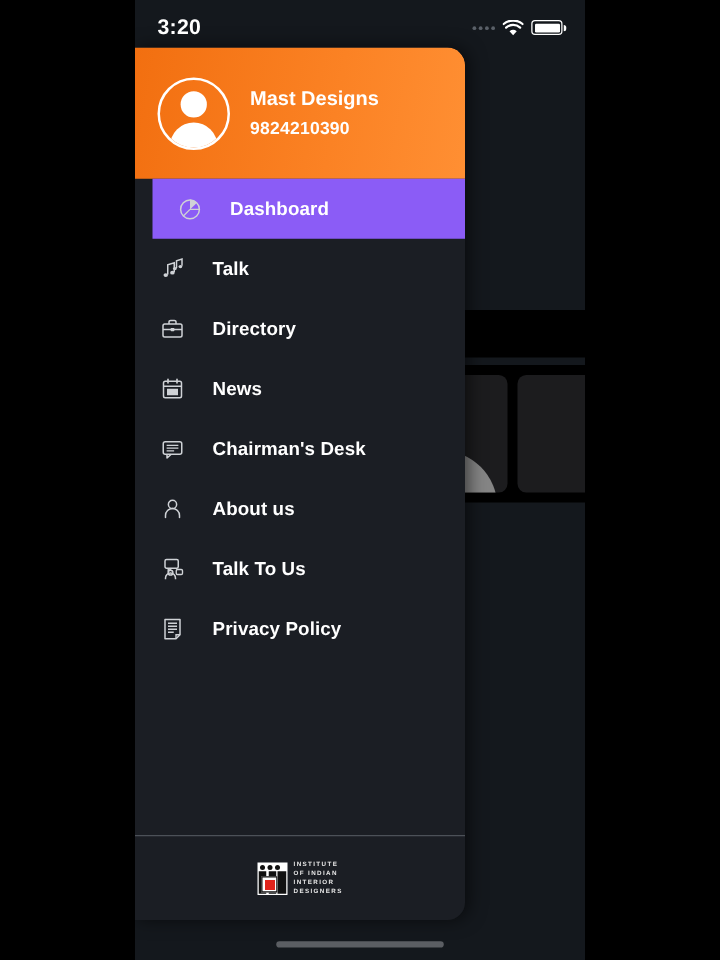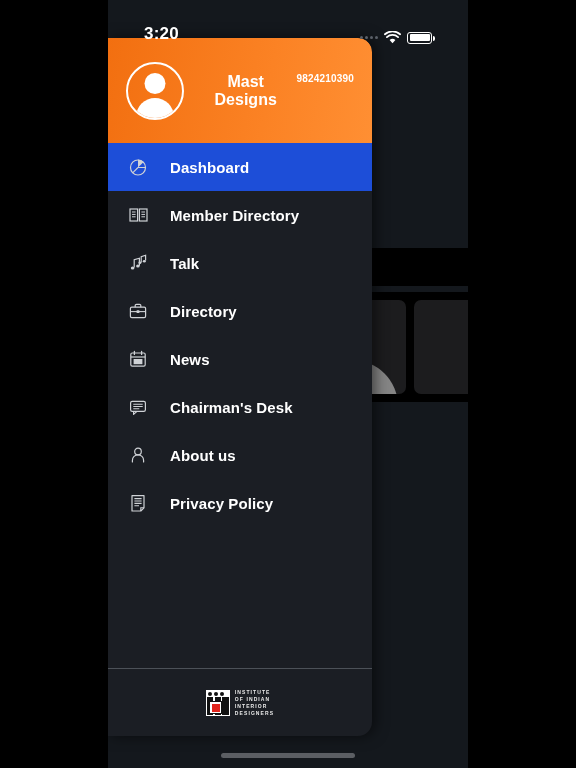--- a/index.html
+++ b/index.html
@@ -12,22 +12,22 @@
     position:relative; width:576px; height:768px; background:#000;
   }
   
   #phone {
     position:absolute; left:108px; top:0; width:360px; height:768px;
     background:#14181d; overflow:hidden;
   }
   
   #statusbar {
     position:absolute; left:0; top:0; width:360px; height:44px;
-    display:flex; align-items:flex-end; justify-content:space-between;
-    padding:0 36px; color:#fff; z-index:40;
+    display:flex; align-items:center; justify-content:space-between;
+    padding:0 18px; color:#fff; z-index:40;
   }
   #clock { font-size:17px; font-weight:bold; letter-spacing:0.2px; }
   .status-right { display:flex; align-items:center; gap:6px; }
   .sig-dots { display:flex; gap:2px; align-items:flex-end; }
   .sig-dots i { display:block; width:3px; height:3px; background:#5a6068; border-radius:50%; }
   .wifi svg { display:block; }
   .batt {
     width:25px; height:12px; border:1.5px solid #fff; border-radius:3px;
     position:relative; padding:1.5px;
   }
@@ -77,31 +77,31 @@
   }
   #avatar .a-head {
     position:absolute; left:50%; top:9px; transform:translateX(-50%);
     width:21px; height:21px; background:#fff; border-radius:50%;
   }
   #avatar .a-body {
     position:absolute; left:50%; top:34px; transform:translateX(-50%);
     width:38px; height:28px; background:#fff;
     border-radius:19px 19px 0 0;
   }
-  .p-text { display:flex; gap:5px;text-align:center; }
+  .p-text { display:flex; flex-direction:column; gap:5px; }
   #p-name { color:#fff; font-size:16px; font-weight:bold; }
-  #p-phone { color:#fff; font-size:10px; font-weight:bold; letter-spacing:.2px; }
+  #p-phone { color:#fff; font-size:14px; font-weight:bold; letter-spacing:.2px; }
 
   
   #menu { flex:1 1 auto; padding-top:0; }
   .menu-item {
     height:48px; display:flex; align-items:center; gap:0;
     padding-left:20px; cursor:pointer;
   }
-  .menu-item.active { background:#1d4ed8; }
+  .menu-item.active { background:#8b5cf6;margin-left:14px; }
   .mi-icon {
     width:42px; flex:0 0 42px; display:flex; align-items:center; justify-content:flex-start;
     color:#cfd2d6;
   }
   .mi-icon svg { display:block; }
   .mi-label { color:#fff; font-size:15px; font-weight:bold; letter-spacing:.1px; }
 
   
   #drawer-footer {
     flex:0 0 68px; border-top:1px solid #4c5158;
@@ -198,31 +198,20 @@
             <svg width="20" height="20" viewBox="0 0 20 20">
               <circle cx="10" cy="10.5" r="7.5" stroke="#cfd2d6" stroke-width="1.2" fill="none"></circle>
               <path d="M10 10.5 L10 2.6 A7.9 7.9 0 0 1 15.6 5.1 Z" fill="#cfd2d6"></path>
               <path d="M10 10.5 L17.5 10.5" stroke="#cfd2d6" stroke-width="1.1"></path>
               <path d="M10 10.5 L4.7 15.8" stroke="#cfd2d6" stroke-width="1.1"></path>
             </svg>
           </span>
           <span class="mi-label">Dashboard</span>
         </div>
 
-        <div class="menu-item">
-          <span class="mi-icon">
-            <svg width="21" height="20" viewBox="0 0 21 20">
-              <rect x="2" y="4" width="7.6" height="12" stroke="#cfd2d6" stroke-width="1.2" fill="none"></rect>
-              <rect x="11.4" y="4" width="7.6" height="12" stroke="#cfd2d6" stroke-width="1.2" fill="none"></rect>
-              <path d="M4 7h3.6M4 9.4h3.6M4 11.8h3.6" stroke="#cfd2d6" stroke-width="1"></path>
-              <path d="M13.4 7H17M13.4 9.4H17M13.4 11.8H17" stroke="#cfd2d6" stroke-width="1"></path>
-            </svg>
-          </span>
-          <span class="mi-label">Member Directory</span>
-        </div>
 
         <div class="menu-item">
           <span class="mi-icon">
             <svg width="20" height="20" viewBox="0 0 20 20">
               <g stroke="#cfd2d6" stroke-width="1.2" fill="none">
                 <path d="M6.2 14.6V6.8l5.2-1.6v7.6"></path>
                 <ellipse cx="4.6" cy="15" rx="1.8" ry="1.5" fill="#cfd2d6" stroke="none"></ellipse>
                 <ellipse cx="9.9" cy="13.1" rx="1.8" ry="1.5" fill="#cfd2d6" stroke="none"></ellipse>
                 <path d="M13.2 9.4V3.6l4.4-1.4v5.4"></path>
                 <ellipse cx="11.9" cy="9.8" rx="1.5" ry="1.3" fill="#cfd2d6" stroke="none"></ellipse>
@@ -271,20 +260,32 @@
         <div class="menu-item">
           <span class="mi-icon">
             <svg width="20" height="20" viewBox="0 0 20 20">
               <path d="M10 3.2 a3.3 3.3 0 1 1 0 6.6 a3.3 3.3 0 0 1 0-6.6z" stroke="#cfd2d6" stroke-width="1.2" fill="none"></path>
               <path d="M4.4 17 v-1.6 a5.6 5.6 0 0 1 11.2 0 V17" stroke="#cfd2d6" stroke-width="1.2" fill="none" stroke-linecap="round"></path>
             </svg>
           </span>
           <span class="mi-label">About us</span>
         </div>
 
+        <div class="menu-item">
+          <span class="mi-icon">
+            <svg width="20" height="20" viewBox="0 0 20 20">
+              <rect x="4" y="2.6" width="10.6" height="7" rx="1.2" stroke="#cfd2d6" stroke-width="1.2" fill="none"></rect>
+              <path d="M6.6 9.6v2.2l2.6-2.2" stroke="#cfd2d6" stroke-width="1.2" fill="none" stroke-linejoin="round"></path>
+              <circle cx="8.4" cy="13.1" r="1.9" stroke="#cfd2d6" stroke-width="1.2" fill="none"></circle>
+              <path d="M4.4 18.4v-1a4 4 0 0 1 8 0v1" stroke="#cfd2d6" stroke-width="1.2" fill="none"></path>
+              <rect x="13" y="10.6" width="5" height="4" rx="1" stroke="#cfd2d6" stroke-width="1.1" fill="none"></rect>
+            </svg>
+          </span>
+          <span class="mi-label">Talk To Us</span>
+        </div>
 
         <div class="menu-item">
           <span class="mi-icon">
             <svg width="20" height="20" viewBox="0 0 20 20">
               <path d="M4 2.6h12v12.2l-3.2 3.2H4z" stroke="#cfd2d6" stroke-width="1.2" fill="none" stroke-linejoin="round"></path>
               <path d="M16 14.8h-3.2V18" stroke="#cfd2d6" stroke-width="1.1" fill="none"></path>
               <path d="M6.4 5.6h7.2M6.4 8h7.2M6.4 10.4h7.2M6.4 12.8h4.6" stroke="#cfd2d6" stroke-width="1.1"></path>
             </svg>
           </span>
           <span class="mi-label">Privacy Policy</span>

